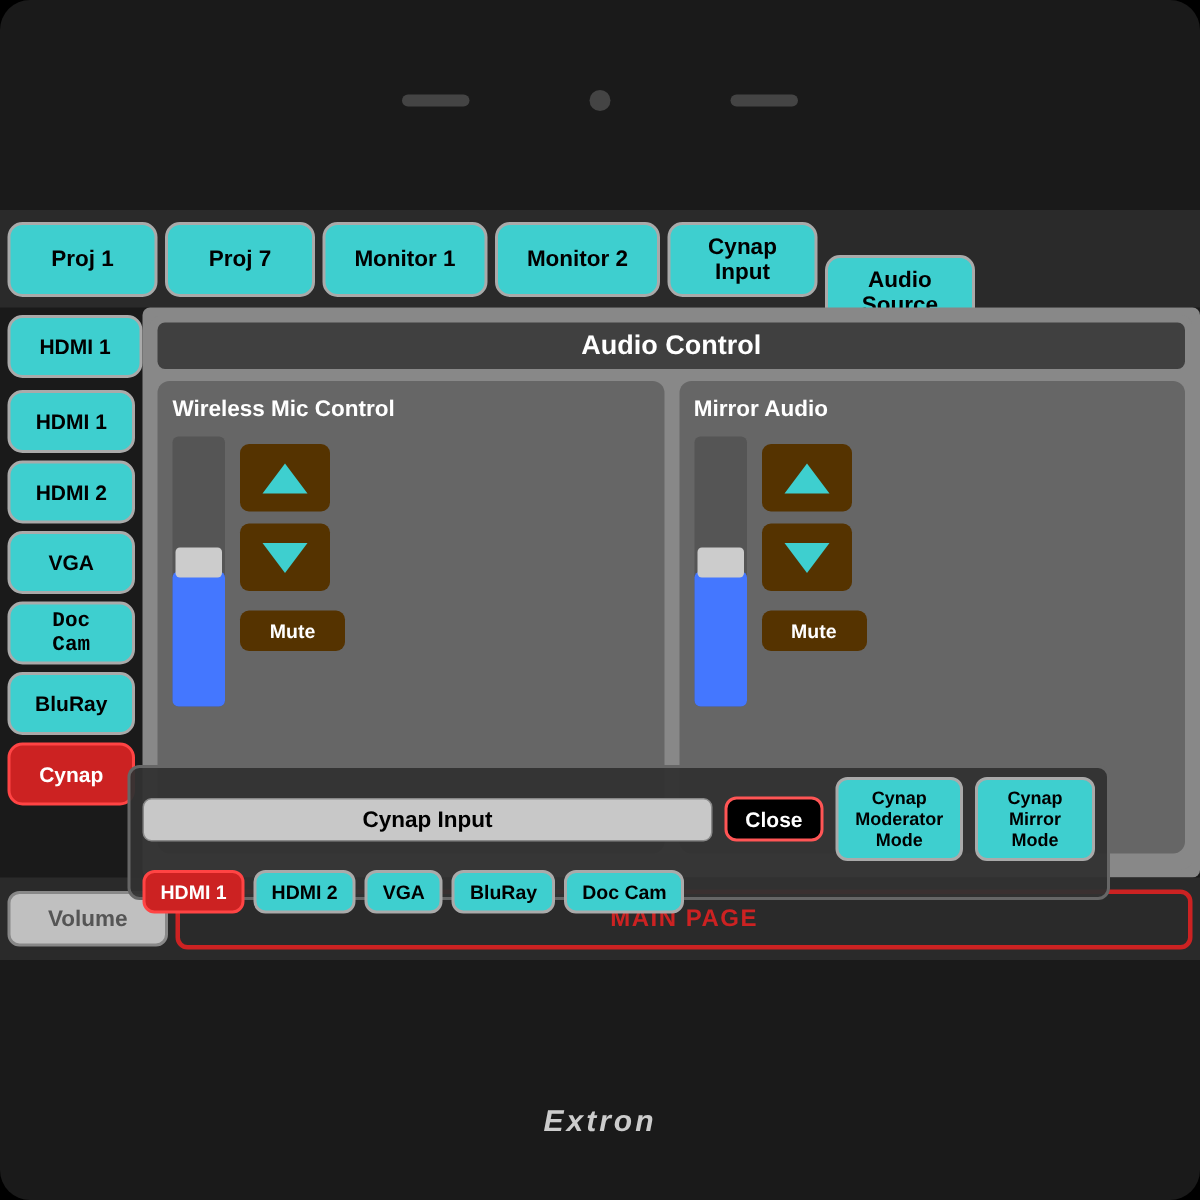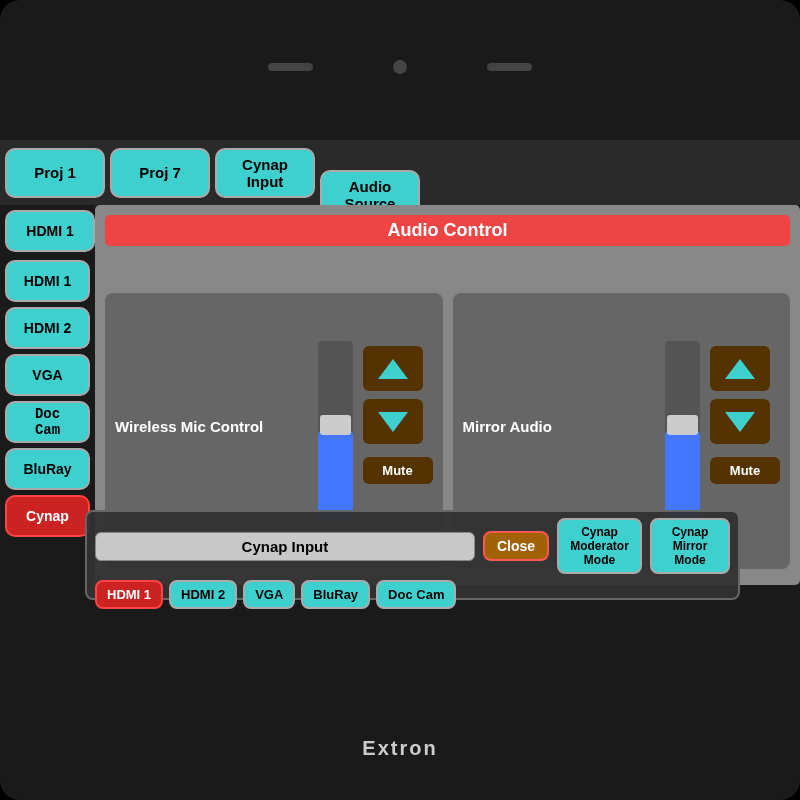--- a/index.html
+++ b/index.html
@@ -100,21 +100,21 @@
 
     
     .audio-control-panel {
       background: #888;
       border-radius: 8px;
       padding: 5px;
       height: 100%;
     }
 
     .audio-control-title {
-      background: #ef4444;
+      background: #404040;
       color: #fff;
       text-align: center;
       font-size: 18px;
       font-weight: bold;
       padding: 5px;
       border-radius: 5px;
       margin-bottom: 8px;
     }
 
     .audio-channels {
@@ -122,23 +122,22 @@
       gap: 10px;
       height: calc(100% - 45px);
     }
 
     .audio-channel {
       flex: 1;
       background: #666;
       border-radius: 8px;
       padding: 10px;
       display: flex;
-      flex-direction: row;
-      align-items: center;
-      margin-top: 39px;
+      flex-direction: column;
+      align-items: flex-end;
     }
 
     .channel-title {
       color: #fff;
       font-size: 15px;
       font-weight: bold;
       margin-bottom: 10px;
       width: 100%;
     }
 
@@ -278,21 +277,21 @@
       text-align: center;
     }
 
     .cynap-input-bottom {
       display: flex;
       align-items: center;
       gap: 6px;
     }
 
     .btn-close {
-      background: #a16207;
+      background: #000000;
       border: 2px solid #ff5555;
       border-radius: 8px;
       color: #fff;
       font-size: 14px;
       font-weight: bold;
       padding: 5px 12px;
       cursor: pointer;
     }
 
     .btn-input-source {
@@ -351,20 +350,21 @@
 
     
     .extron-label {
       position: absolute;
       bottom: 40px;
       left: 50%;
       transform: translateX(-50%);
       color: #ccc;
       font-size: 20px;
       font-weight: bold;
+      font-style: italic;
       letter-spacing: 2px;
     }
 
     
     .volume-btn {
       background: #c0c0c0;
       border: 2px solid #888;
       border-radius: 8px;
       color: #555;
       font-size: 15px;
@@ -394,20 +394,22 @@
 
   <div class="device-top">
     <div class="speaker-slot"></div>
     <div class="camera-dot"></div>
     <div class="speaker-slot"></div>
   </div>
 
   <div class="top-bar">
     <button class="btn-teal" style="width:100px;height:50px;">Proj 1</button>
     <button class="btn-teal" style="width:100px;height:50px;">Proj 7</button>
+    <button class="btn-teal" style="width:110px;height:50px;">Monitor 1</button>
+    <button class="btn-teal" style="width:110px;height:50px;">Monitor 2</button>
     <button class="btn-teal" style="width:100px;height:50px;white-space:pre-line;">Cynap
 Input</button>
     <button class="btn-teal" style="width:100px;height:50px;white-space:pre-line;margin-top:44px;">Audio
 Source</button>
   </div>
 
   <div style="position:absolute;top:205px;left:0;width:210px;display:flex;gap:5px;padding:5px 5px 0 5px;">
     <button class="sidebar-btn" style="width:90px;">HDMI 1</button>
     <button class="sidebar-btn" style="width:85px;">2 Cynap</button>
   </div>
@@ -482,16 +484,20 @@
     </div>
     <div class="cynap-input-bottom">
       <button class="btn-input-source active">HDMI  1</button>
       <button class="btn-input-source">HDMI  2</button>
       <button class="btn-input-source">VGA</button>
       <button class="btn-input-source">BluRay</button>
       <button class="btn-input-source">Doc Cam</button>
     </div>
   </div>
 
+  <div class="bottom-bar">
+    <button class="volume-btn">Volume</button>
+    <button class="main-page-btn">MAIN PAGE</button>
+  </div>
 
   <div class="extron-label">Extron</div>
 
 </div>
 
 </body></html>

